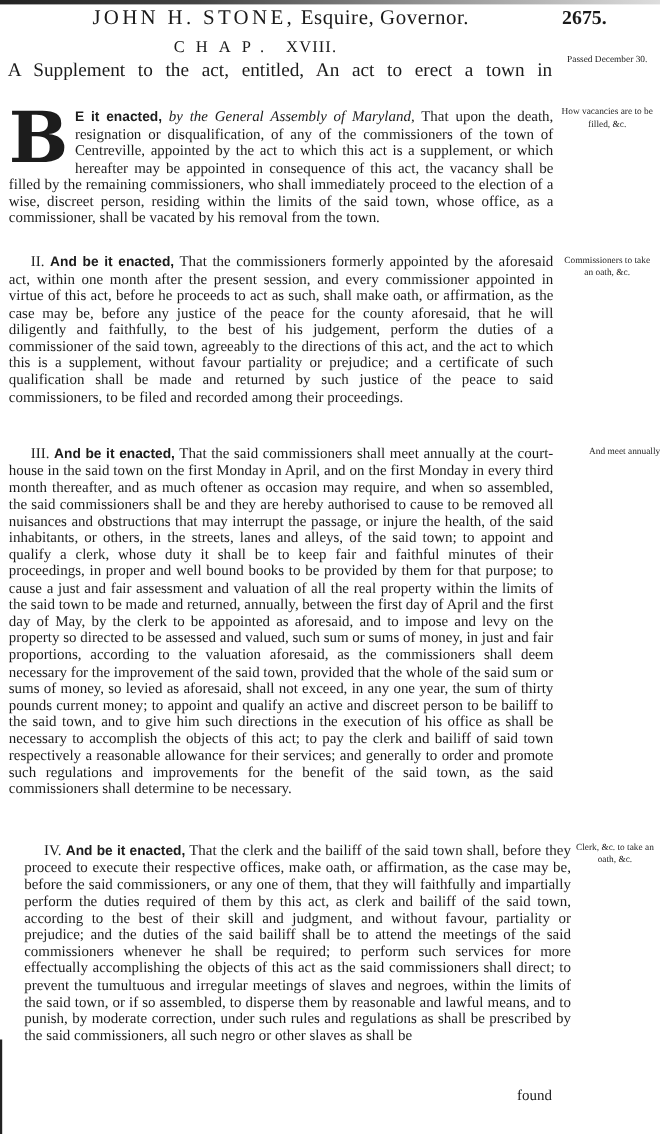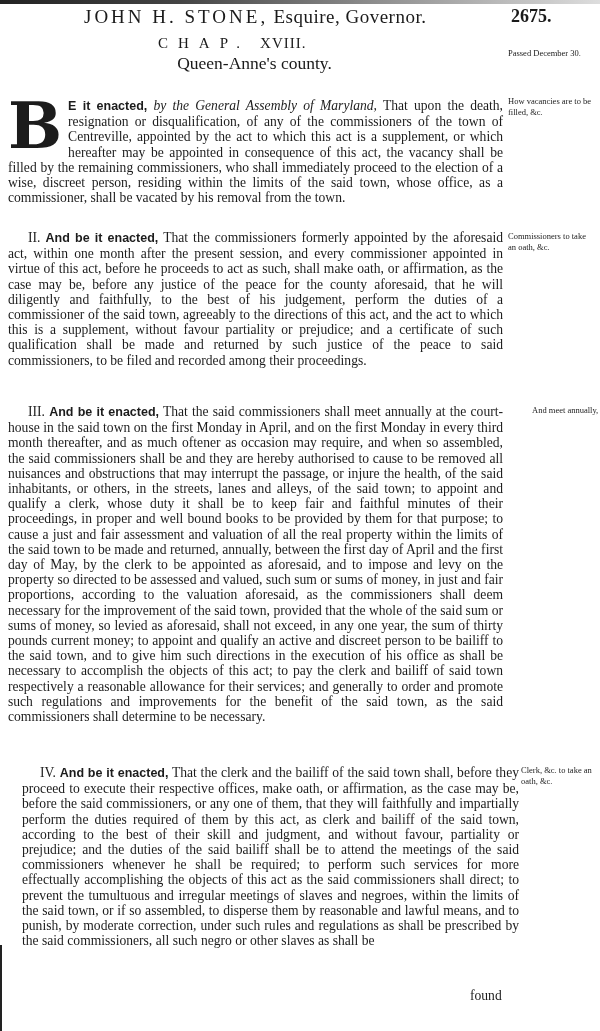--- a/index.html
+++ b/index.html
@@ -27,20 +27,21 @@
     }
     .chap .num { letter-spacing: 1px; margin-left: 10px; }
     .act-title {
       position: absolute; top: 52px; left: 7px; width: 495px; font-size: 17.5px;
       line-height: 22px; text-align: center;
     }
     .act-title .l1 { display: block; text-align: justify; text-align-last: justify; }
     .margin-note {
       position: absolute; left: 508px; width: 88px; font-size: 8.5px; line-height: 10.5px;
       color: #222;
+      text-align: center;
     }
     .section {
       position: absolute; left: 8px; width: 495px; font-size: 13.6px; line-height: 15.2px;
       text-align: justify; color: #1c1c1c;
     }
     .section p { margin: 0; }
     .dropcap {
       float: left; font-size: 64px; line-height: 52px; font-weight: bold; margin: 2px 6px 0 0;
       font-family: "DejaVu Serif", serif;
     }
@@ -64,21 +65,21 @@
     <span>Esquire, Governor.</span>
   </span>
   <span class="rh-year">2675.</span>
 </div>
 
 <div class="chap">
   <span>CHAP.</span><span class="num">XVIII.</span>
 </div>
 
 <div class="act-title">
-  <span>Queen-Anne's county.</span>
+  <span class="l1">A Supplement to the act, entitled, An act to erect a town in</span>
 </div>
 
 <div class="margin-note" style="top:48px;">Passed December 30.</div>
 <div class="margin-note" style="top:96px;">How vacancies are to be filled, &amp;c.</div>
 <div class="margin-note" style="top:231px;">Commissioners to take an oath, &amp;c.</div>
 <div class="margin-note" style="top:405px;margin-left:24px;">And meet annually, &amp;c.</div>
 <div class="margin-note" style="top:765px; left:521px; width:76px;">Clerk, &amp;c. to take an oath, &amp;c.</div>
 
 <div class="section" style="top:98px;">
   <p>

